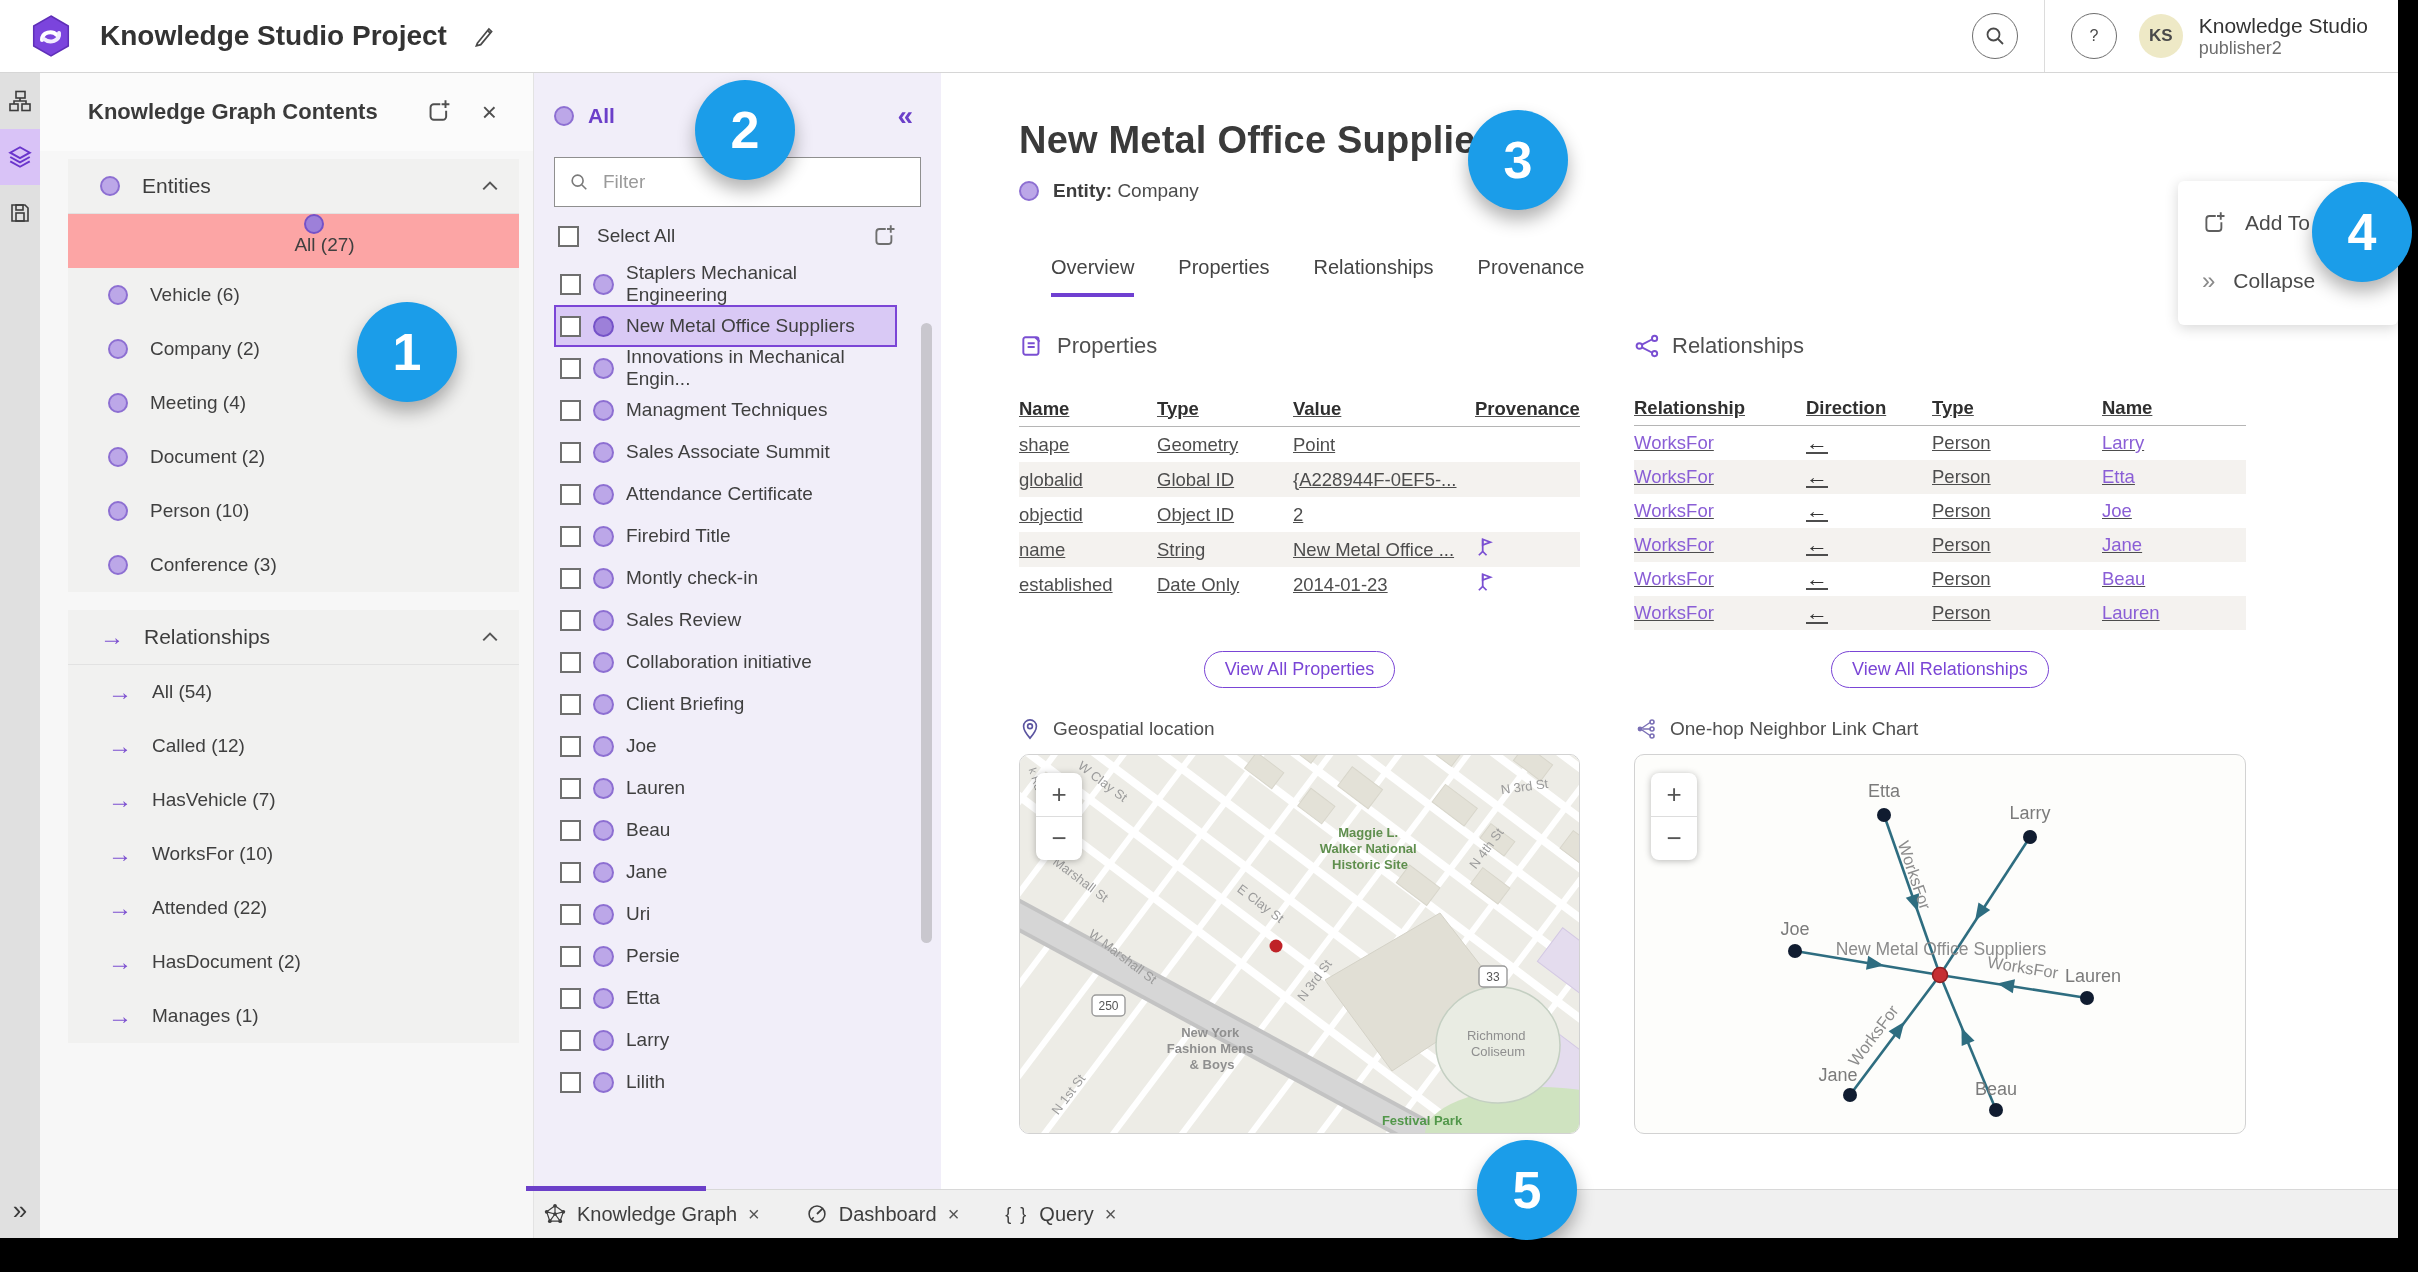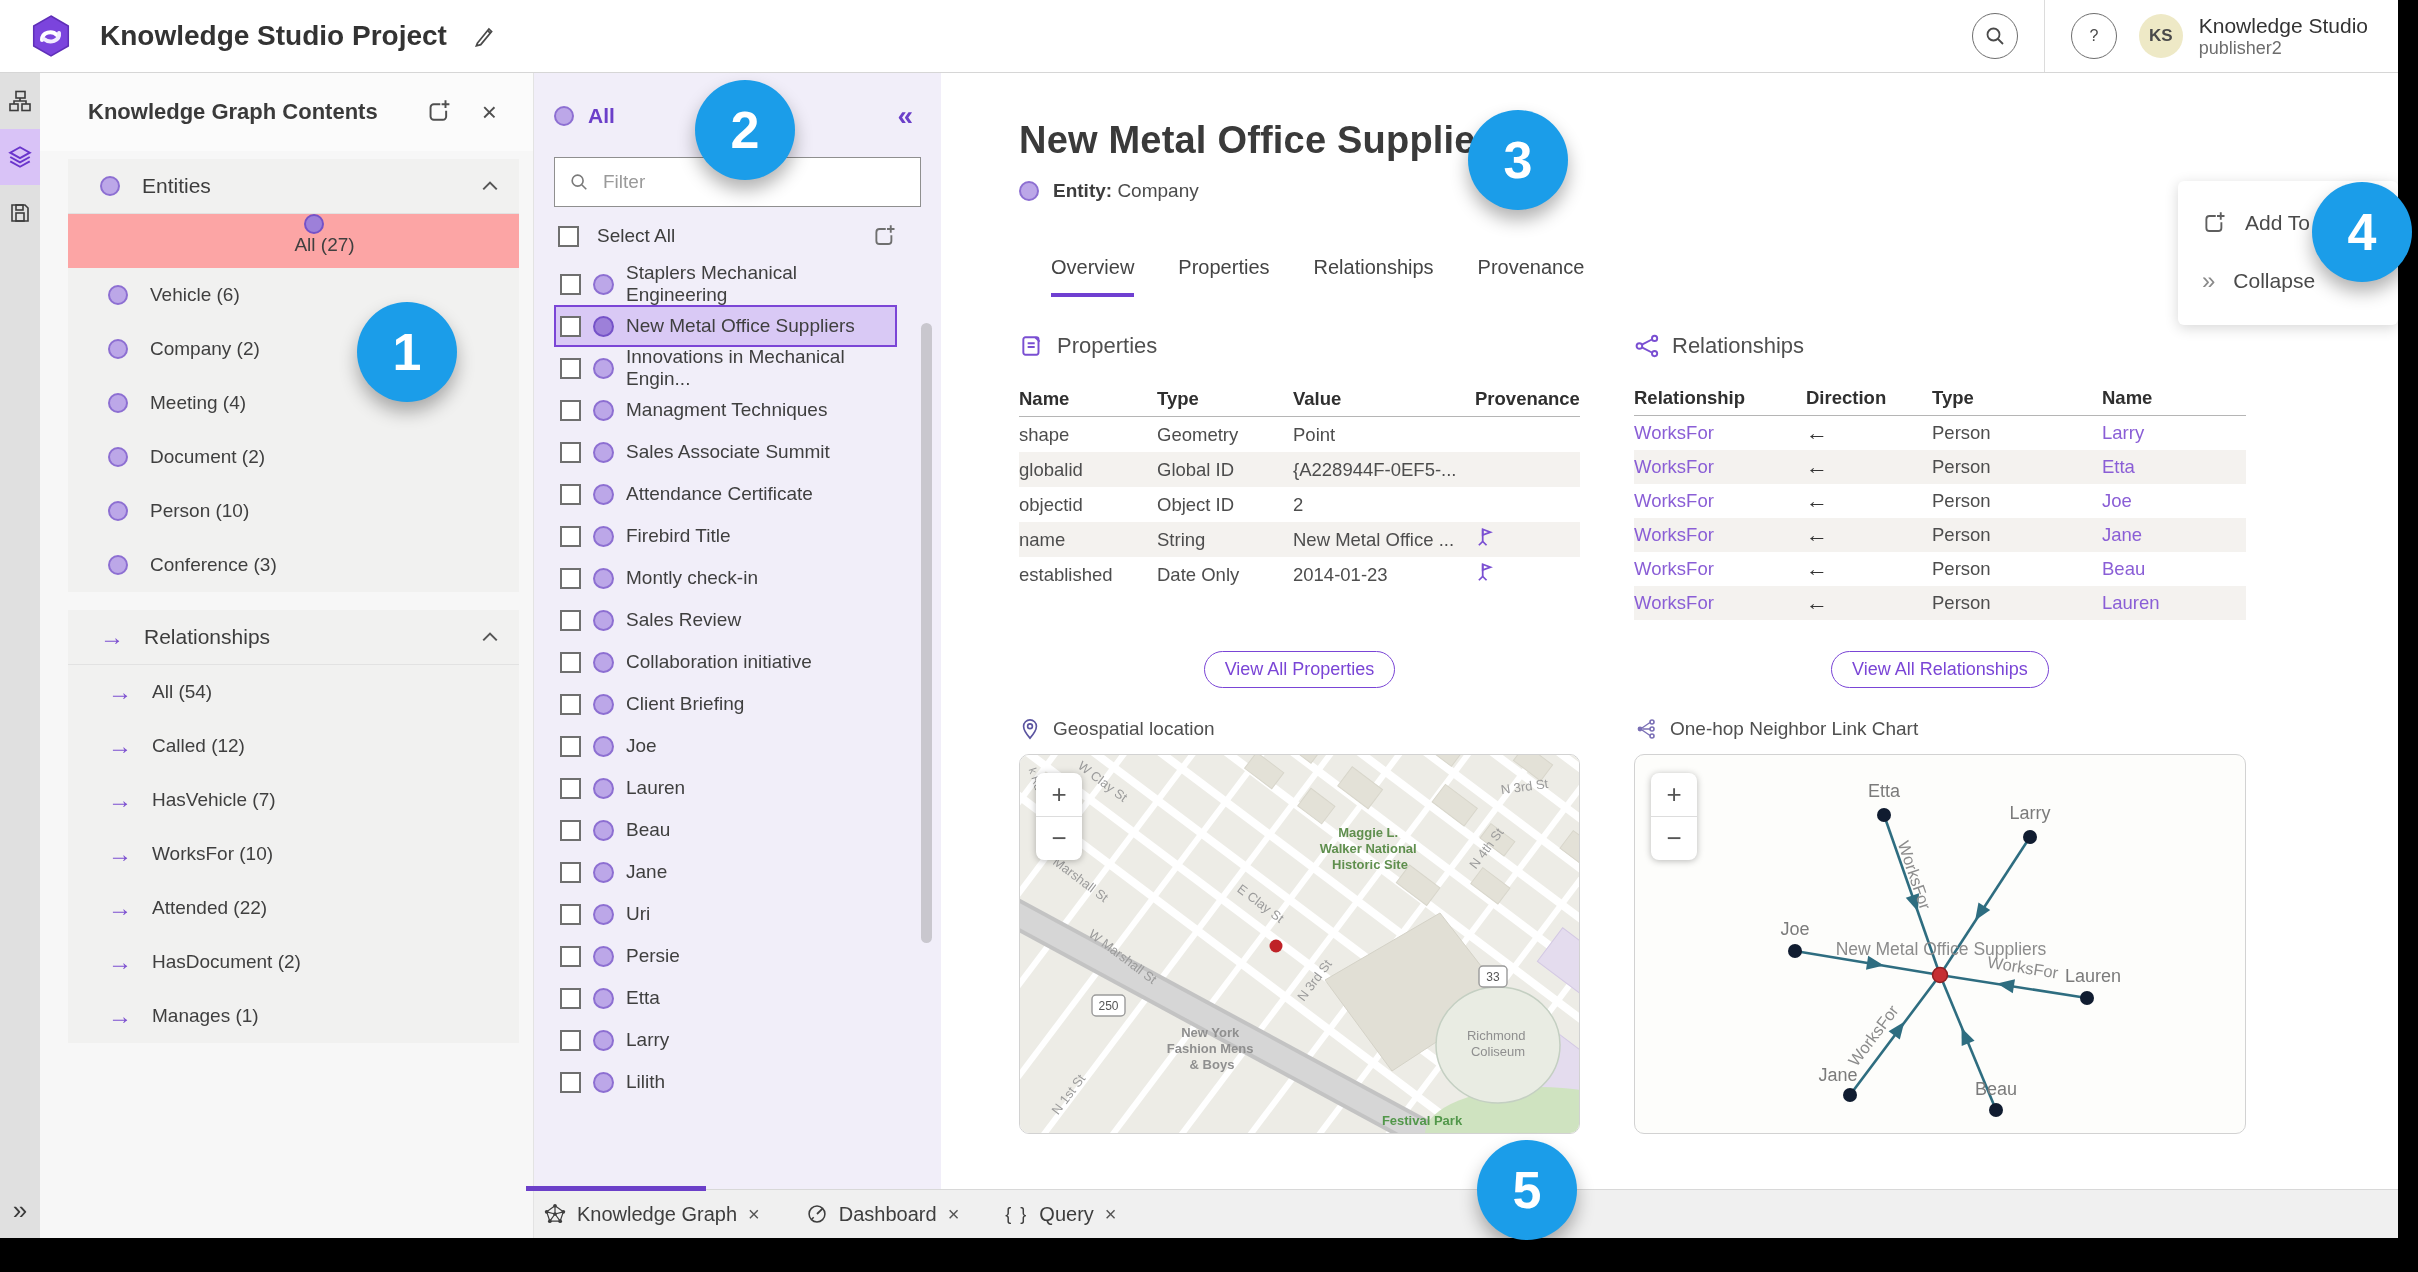--- a/index.html
+++ b/index.html
@@ -82,21 +82,21 @@
   .entityrow{margin-top:18px;display:flex;align-items:center;gap:14px;font-size:19px;color:#4c4c4c;}
   .entityrow b{color:#3d3d3d;}
   .tabs{margin-top:54px;display:flex;gap:44px;margin-left:32px;}
   .tab{font-size:20px;color:#444;padding-bottom:14px;border-bottom:4px solid transparent;}
   .tab.active{border-bottom-color:#6f3fd1;}
   .cols{margin-top:36px;display:flex;gap:54px;}
   .colL{width:561px;flex:0 0 auto;}
   .colR{width:612px;flex:0 0 auto;}
   .colupper{height:318px;}
   .secheading{display:flex;align-items:center;gap:12px;font-size:22px;color:#4f4f4f;}
-  .ptable{margin-top:22px;font-size:18.5px;color:#4d4d4d;}
+  .ptable{margin-top:32px;font-size:18.5px;color:#4d4d4d;text-decoration:underline;}
   .prow{display:grid;grid-template-columns:138px 136px 182px 89px;height:35px;align-items:center;}
   .rrow{display:grid;grid-template-columns:172px 126px 170px 144px;height:34px;align-items:center;}
   .thead{font-weight:bold;color:#2f2f2f;border-bottom:1px solid #b5b5b5;}
   .stripe{background:#f4f2ef;}
   .plink{color:#8a5ed6;}
   .dirarrow{font-size:22px;color:#333;}
   .btnrow{text-align:center;margin-top:0;}
   .viewbtn{display:inline-block;border:1.6px solid #7a45d6;color:#7a45d6;font-size:18px;
            padding:7px 20px;border-radius:20px;background:#fff;}
   .sublabel{margin-top:28px;display:flex;align-items:center;gap:12px;font-size:19px;color:#4f4f4f;height:26px;text-align:center;}

